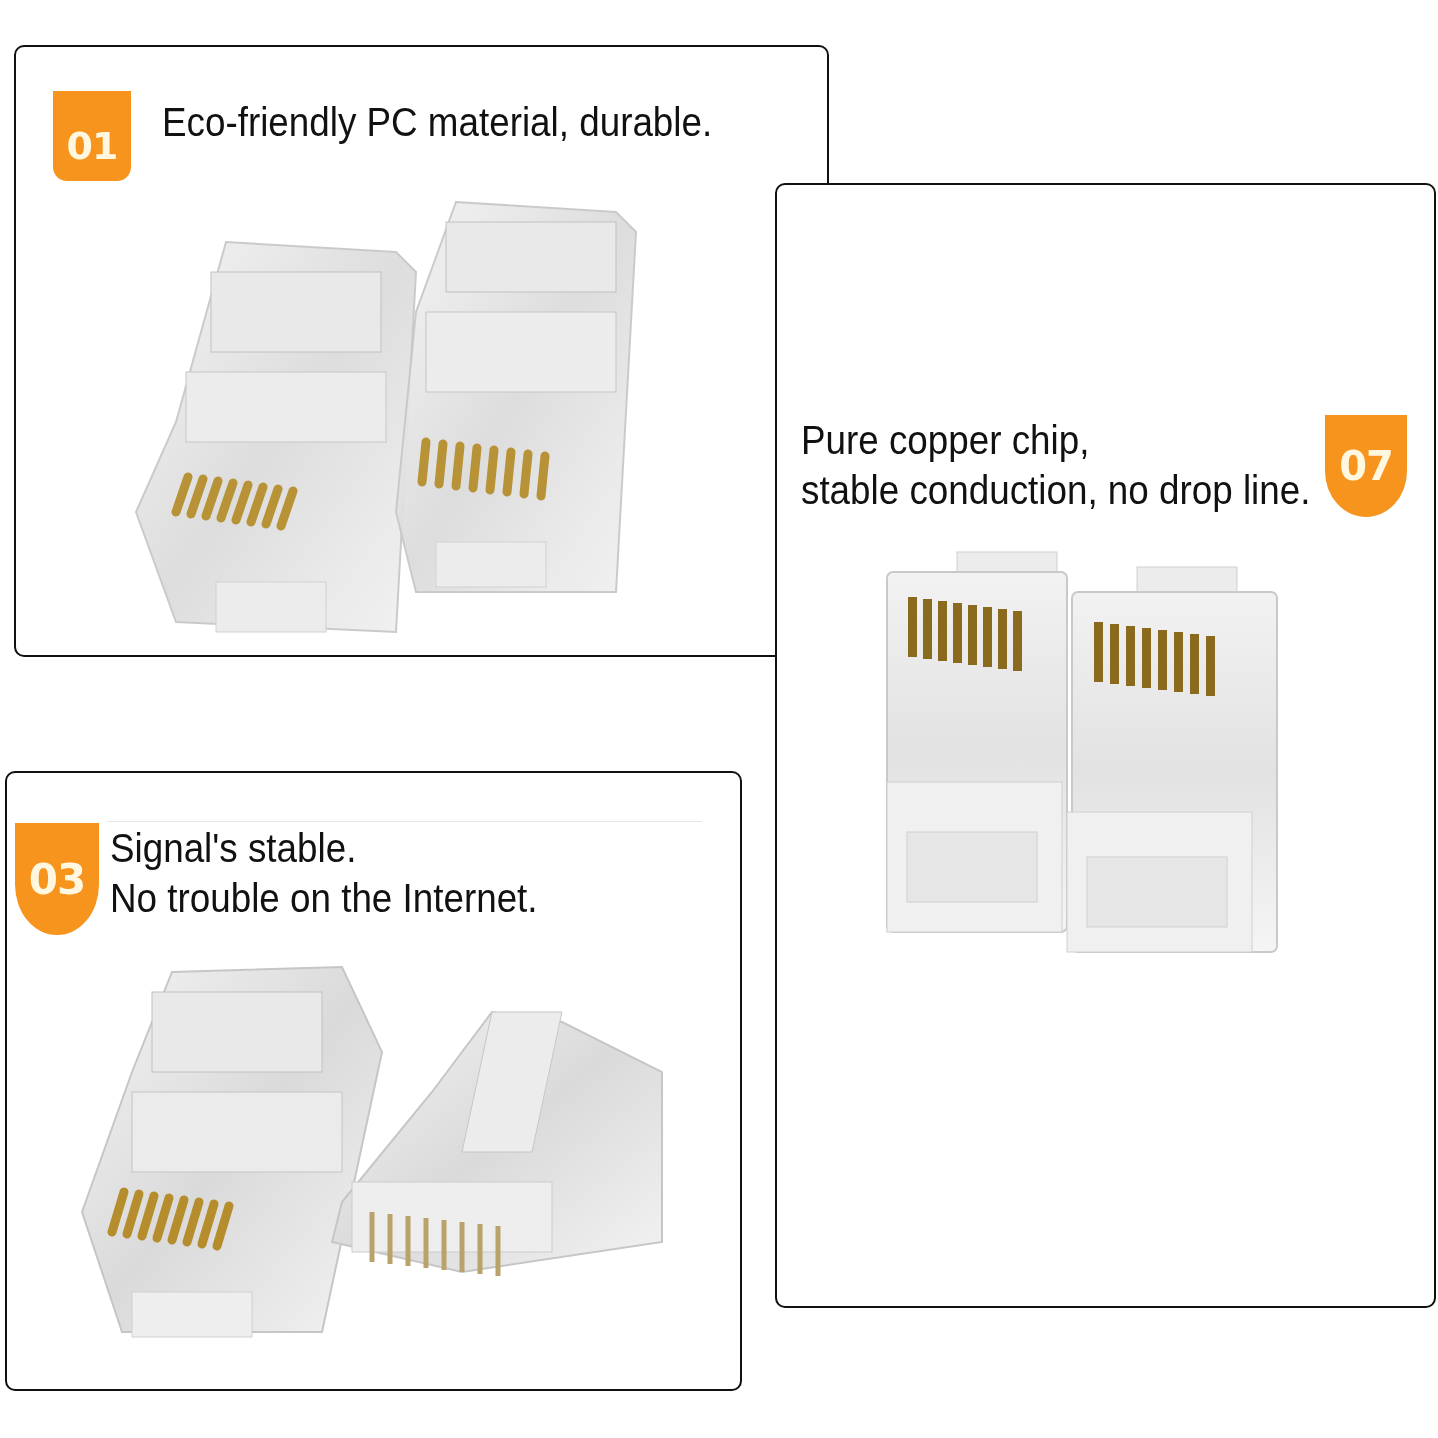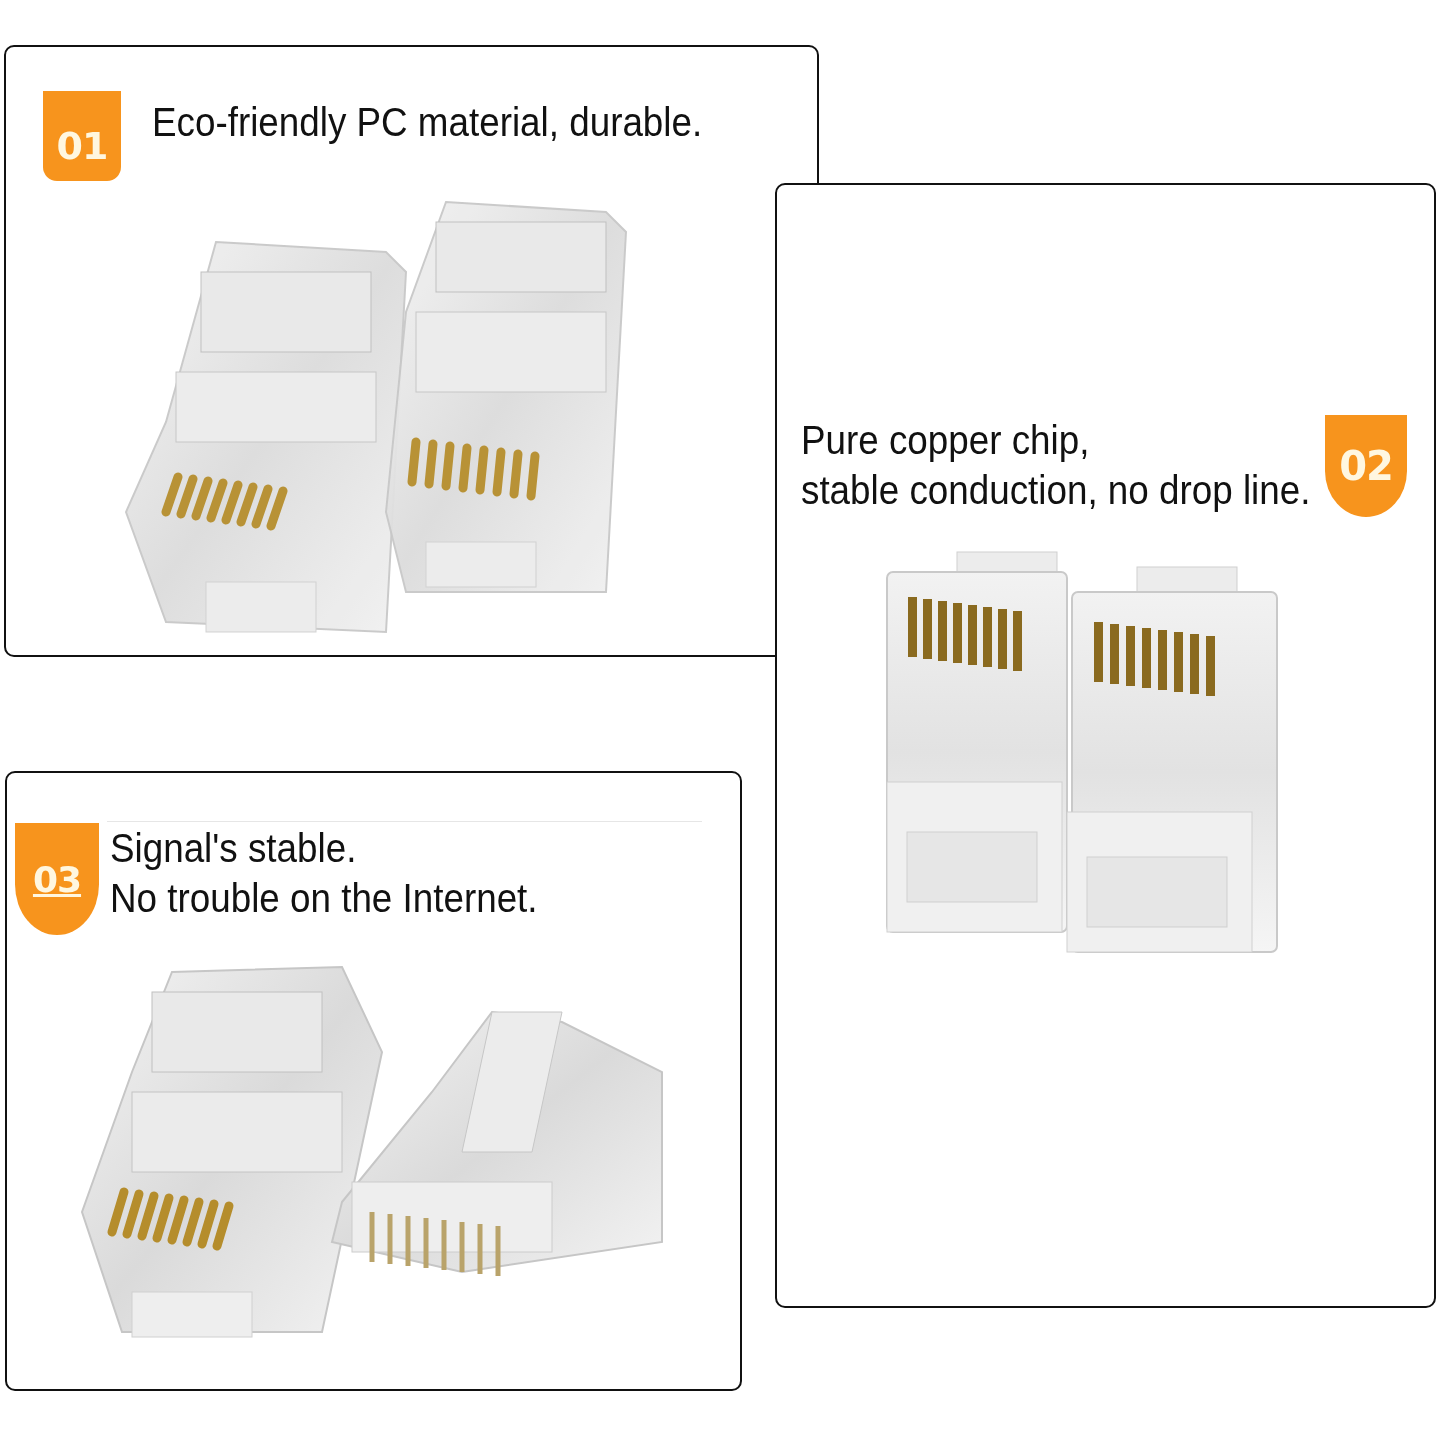--- a/index.html
+++ b/index.html
@@ -9,21 +9,21 @@
              display:flex; align-items:center; justify-content:center; letter-spacing:-1px; }
     .badge.b1 { border-radius:0 0 14px 14px; }
     .badge.shield { border-radius:0 0 50% 50% / 0 0 45% 45%; }
     .caption { position:absolute; color:#111; font-family:"Liberation Sans", sans-serif; line-height:1.25; transform:scaleX(0.92); transform-origin:left top; white-space:nowrap; }
     .divider { position:absolute; height:1px; background:#e6e6e6; }
     .photo { position:absolute; }
   </style>
 </head>
 <body>
 
-<div class="panel" style="left:4px; top:45px; width:815px; height:612px;">
+<div class="panel" style="left:14px; top:45px; width:815px; height:612px;">
   <div class="badge b1" style="left:37px; top:44px; width:78px; height:90px; font-size:38px; padding-top:20px; box-sizing:border-box;">01</div>
   <div class="caption" style="left:146px; top:50px; font-size:40px;">
     <div>Eco-friendly PC material, durable.</div>
   </div>
   <svg class="photo" style="left:100px; top:145px;" width="540" height="450" viewBox="0 0 540 450">
     <defs>
       <linearGradient id="clear1" x1="0" y1="0" x2="1" y2="1">
         <stop offset="0" stop-color="#f4f4f4"></stop>
           <stop offset="0.5" stop-color="#dcdcdc"></stop>
           <stop offset="1" stop-color="#f2f2f2"></stop>
@@ -64,21 +64,21 @@
       </g>
     </g>
   </svg>
 </div>
 
 <div class="panel" style="left:775px; top:183px; width:661px; height:1125px;">
   <div class="caption" style="left:24px; top:230px; font-size:40px;">
     <div>Pure copper chip,</div>
     <div>stable conduction, no drop line.</div>
   </div>
-  <div class="badge shield" style="left:548px; top:230px; width:82px; height:102px; font-size:40px;">02</div>
+  <div class="badge shield" style="left:548px; top:230px; width:82px; height:102px; font-size:40px;">07</div>
   <svg class="photo" style="left:95px; top:357px;" width="420" height="420" viewBox="0 0 420 420">
     <defs>
       <linearGradient id="clear2" x1="0" y1="0" x2="0" y2="1">
         <stop offset="0" stop-color="#f2f2f2"></stop>
           <stop offset="0.5" stop-color="#e2e2e2"></stop>
           <stop offset="1" stop-color="#f5f5f5"></stop>
       </linearGradient>
     </defs>
     <g>
       <rect x="85" y="10" width="100" height="30" fill="#ececec" stroke="#cfcfcf"></rect>
@@ -110,21 +110,21 @@
           <rect x="302" y="90" width="9" height="60"></rect>
         <rect x="318" y="92" width="9" height="60"></rect>
           <rect x="334" y="94" width="9" height="60"></rect>
       </g>
     </g>
   </svg>
 </div>
 
 <div class="panel" style="left:5px; top:771px; width:737px; height:620px;">
   <div class="divider" style="left:100px; top:48px; width:595px;"></div>
-  <div class="badge shield" style="left:8px; top:50px; width:84px; height:112px; font-size:36px;text-decoration:underline;">03</div>
+  <div class="badge shield" style="left:8px; top:50px; width:84px; height:112px; font-size:42px;">03</div>
   <div class="caption" style="left:103px; top:50px; font-size:40px;">
     <div>Signal's stable.</div>
     <div>No trouble on the Internet.</div>
   </div>
   <svg class="photo" style="left:55px; top:179px;" width="620" height="400" viewBox="0 0 620 400">
     <defs>
       <linearGradient id="clear3" x1="0" y1="0" x2="1" y2="1">
         <stop offset="0" stop-color="#f4f4f4"></stop>
           <stop offset="0.5" stop-color="#dadada"></stop>
           <stop offset="1" stop-color="#f3f3f3"></stop>

